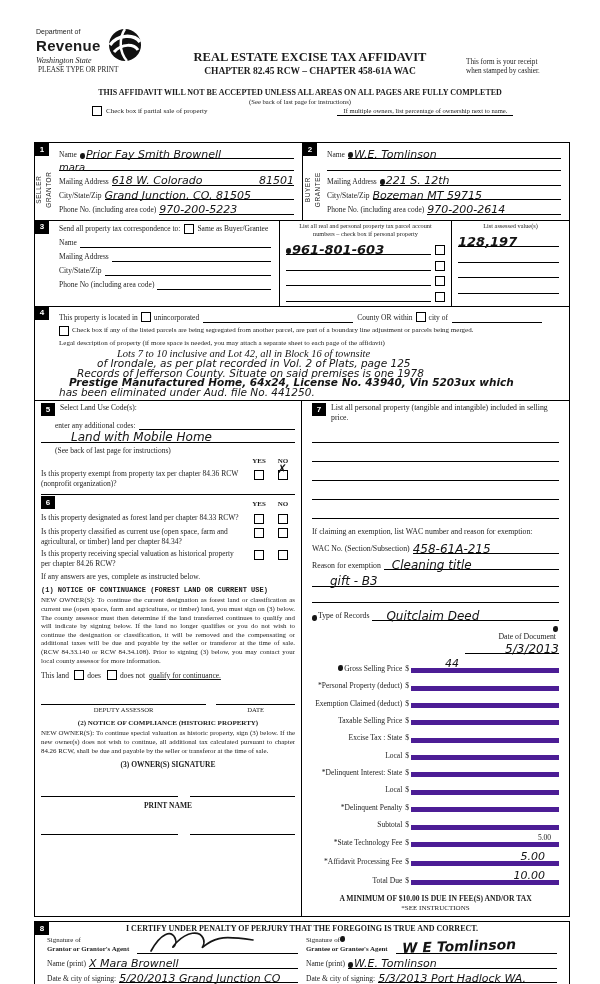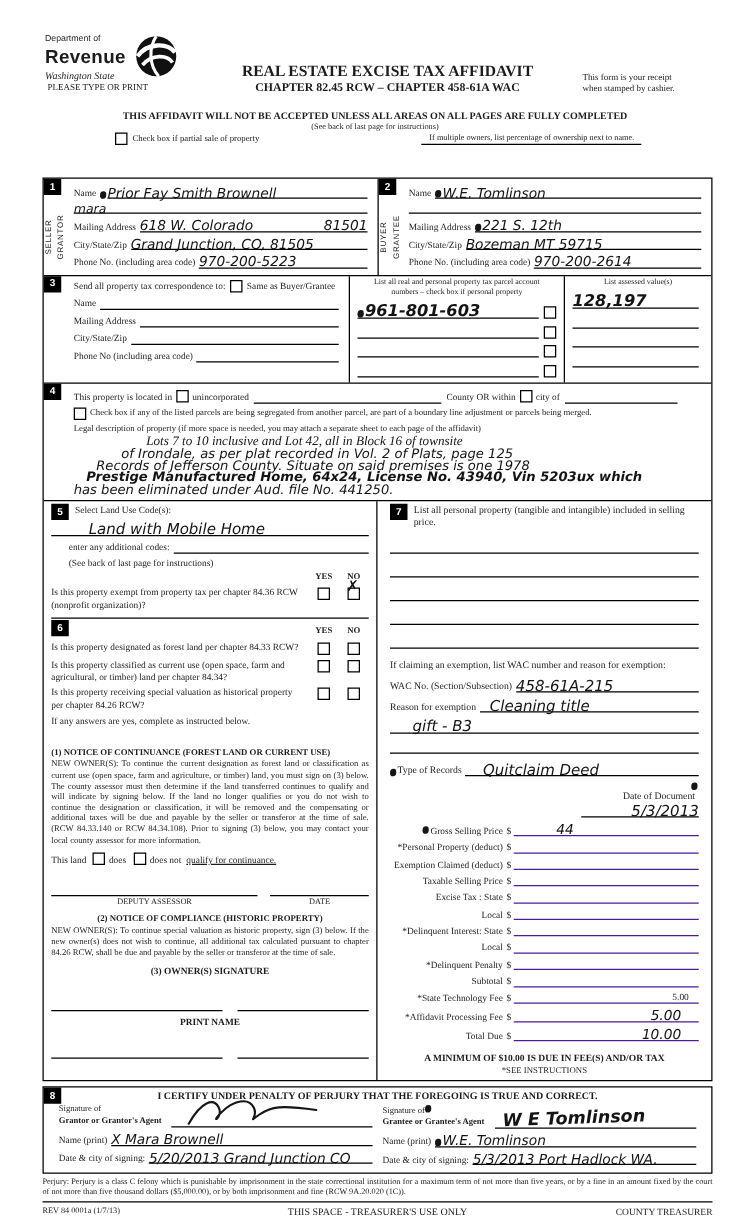--- a/index.html
+++ b/index.html
@@ -62,21 +62,21 @@
   .xmark{position:absolute;top:-5px;left:6px;font-size:12px;font-weight:bold;}
   .para{font-size:6.9px;text-align:justify;margin-top:2px;}
   .sigline2{display:flex;margin-top:14px;}
   .slot{display:flex;flex-direction:column;}
   .slot .fill{width:100%;}
   .slot .cap{text-align:center;font-size:6.6px;margin-top:1px;}
   
   .feerow{display:flex;align-items:flex-end;margin-top:3.4px;}
   .feelab{flex:1;text-align:right;white-space:nowrap;}
   .dollar{flex:none;margin:0 2px 0 3px;}
-  .feeline{width:148px;border-bottom:1px solid #4c1d95;min-height:9px;display:flex;justify-content:flex-end;flex:none;}
+  .feeline{width:148px;border-bottom:5px solid #4c1d95;min-height:9px;display:flex;justify-content:flex-end;flex:none;}
   .feeline span{margin-right:8px;}
   .feeline .hw{position:relative;top:1px;margin-right:14px;}
   
   .sec8{border:1.6px solid #000;margin:4px 30px 0 34px;position:relative;padding:2px 8px 6px 8px;}
   .s8cols{display:flex;margin-top:2px;}
   .s8col{width:50%;box-sizing:border-box;padding:0 4px;}
   .siglab{flex:none;width:90px;font-size:6.9px;line-height:1.3;}
   .sigfill{flex:1;border-bottom:1px solid #000;position:relative;min-height:12px;}
   .sigsvg{position:absolute;left:10px;bottom:-2px;}
   .cursive{position:absolute;left:6px;bottom:0px;transform:rotate(-2deg);}
@@ -298,28 +298,28 @@
       </div>
     </div>
 
     <div class="cols">
       <div class="colL">
 
         <div style="display:flex;align-items:flex-start;">
           <span class="badge inline">5</span>
           <span>Select Land Use Code(s):</span>
         </div>
+        <div class="fr">
+            <span class="lab" style="padding-left:14px;">enter any additional codes:</span>
+            <span class="fill"></span>
+          </div>
         <div class="fr" style="margin-top:0;">
             <span class="fill">
               <span class="hw hw12" style="padding-left:30px;">Land with Mobile Home</span>
             </span>
-          </div>
-        <div class="fr">
-            <span class="lab" style="padding-left:14px;">enter any additional codes:</span>
-            <span class="fill"></span>
           </div>
         <div style="padding-left:14px;margin-top:3px;">(See back of last page for instructions)</div>
         <div class="ynhead">
             <span class="yn">YES</span>
             <span class="yn">NO</span>
           </div>
         <div class="qrow">
           <span class="qtext">Is this property exempt from property tax per chapter 84.36 RCW (nonprofit organization)?</span>
           <span class="qcb">
               <span class="cb"></span>
@@ -357,21 +357,21 @@
         <div class="qrow">
             <span class="qtext">Is this property receiving special valuation as historical property per chapter 84.26 RCW?</span>
           <span class="qcb">
               <span class="cb"></span>
             </span>
           <span class="qcb">
               <span class="cb"></span>
             </span>
           </div>
         <div style="margin-top:4px;">If any answers are yes, complete as instructed below.</div>
-        <div class="b t7" style="margin-top:16px;">(1)  NOTICE OF CONTINUANCE  (FOREST LAND OR CURRENT USE)</div>
+        <div class="b t7" style="margin-top:4px;font-family:Liberation Mono, monospace;">(1)  NOTICE OF CONTINUANCE  (FOREST LAND OR CURRENT USE)</div>
         <div class="para">NEW OWNER(S): To continue the current designation as forest land or classification as current use (open space, farm and agriculture, or timber) land, you must sign on (3) below. The county assessor must then determine if the land transferred continues to qualify and will indicate by signing below. If the land no longer qualifies or you do not wish to continue the designation or classification, it will be removed and the compensating or additional taxes will be due and payable by the seller or transferor at the time of sale. (RCW 84.33.140 or RCW 84.34.108). Prior to signing (3) below, you may contact your local county assessor for more information.</div>
         <div class="fr" style="align-items:center;margin-top:5px;">
           <span>This land</span>
           <span class="cb" style="margin:0 3px 0 5px;"></span>
           <span>does</span>
           <span class="cb" style="margin:0 3px 0 6px;"></span>
           <span>does not</span>
           <span style="margin-left:4px;text-decoration:underline;">qualify for continuance.</span>
         </div>
         <div class="sigline2">

